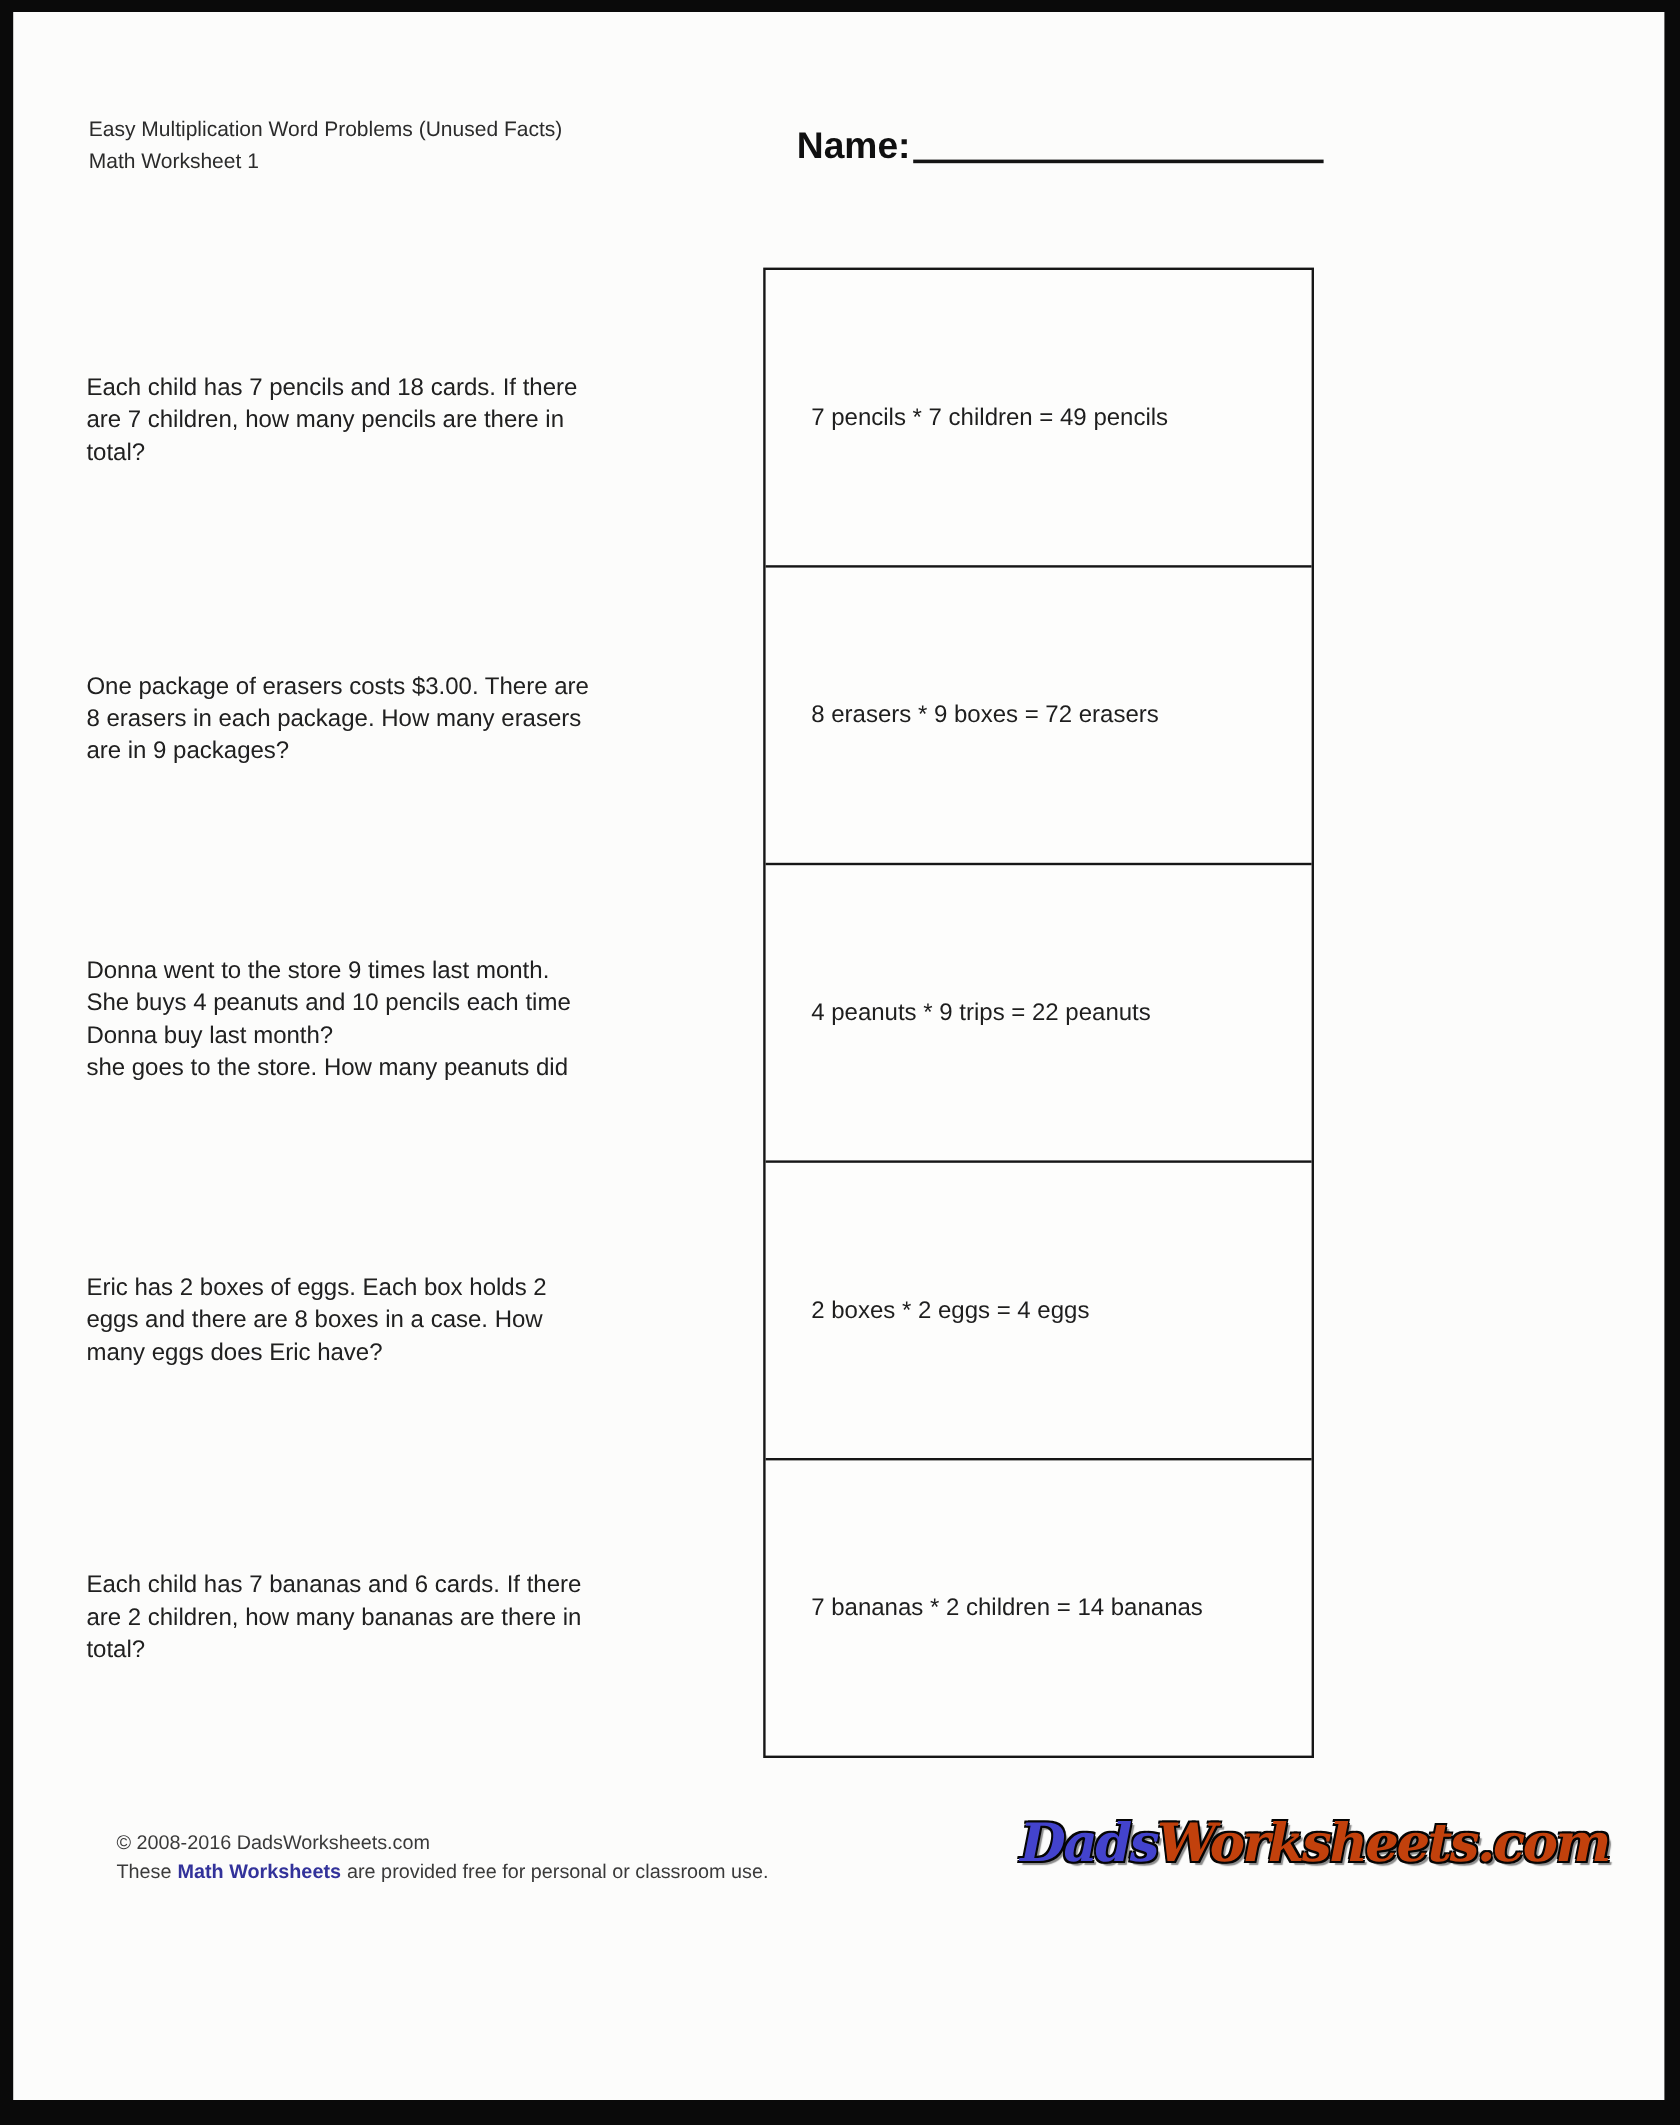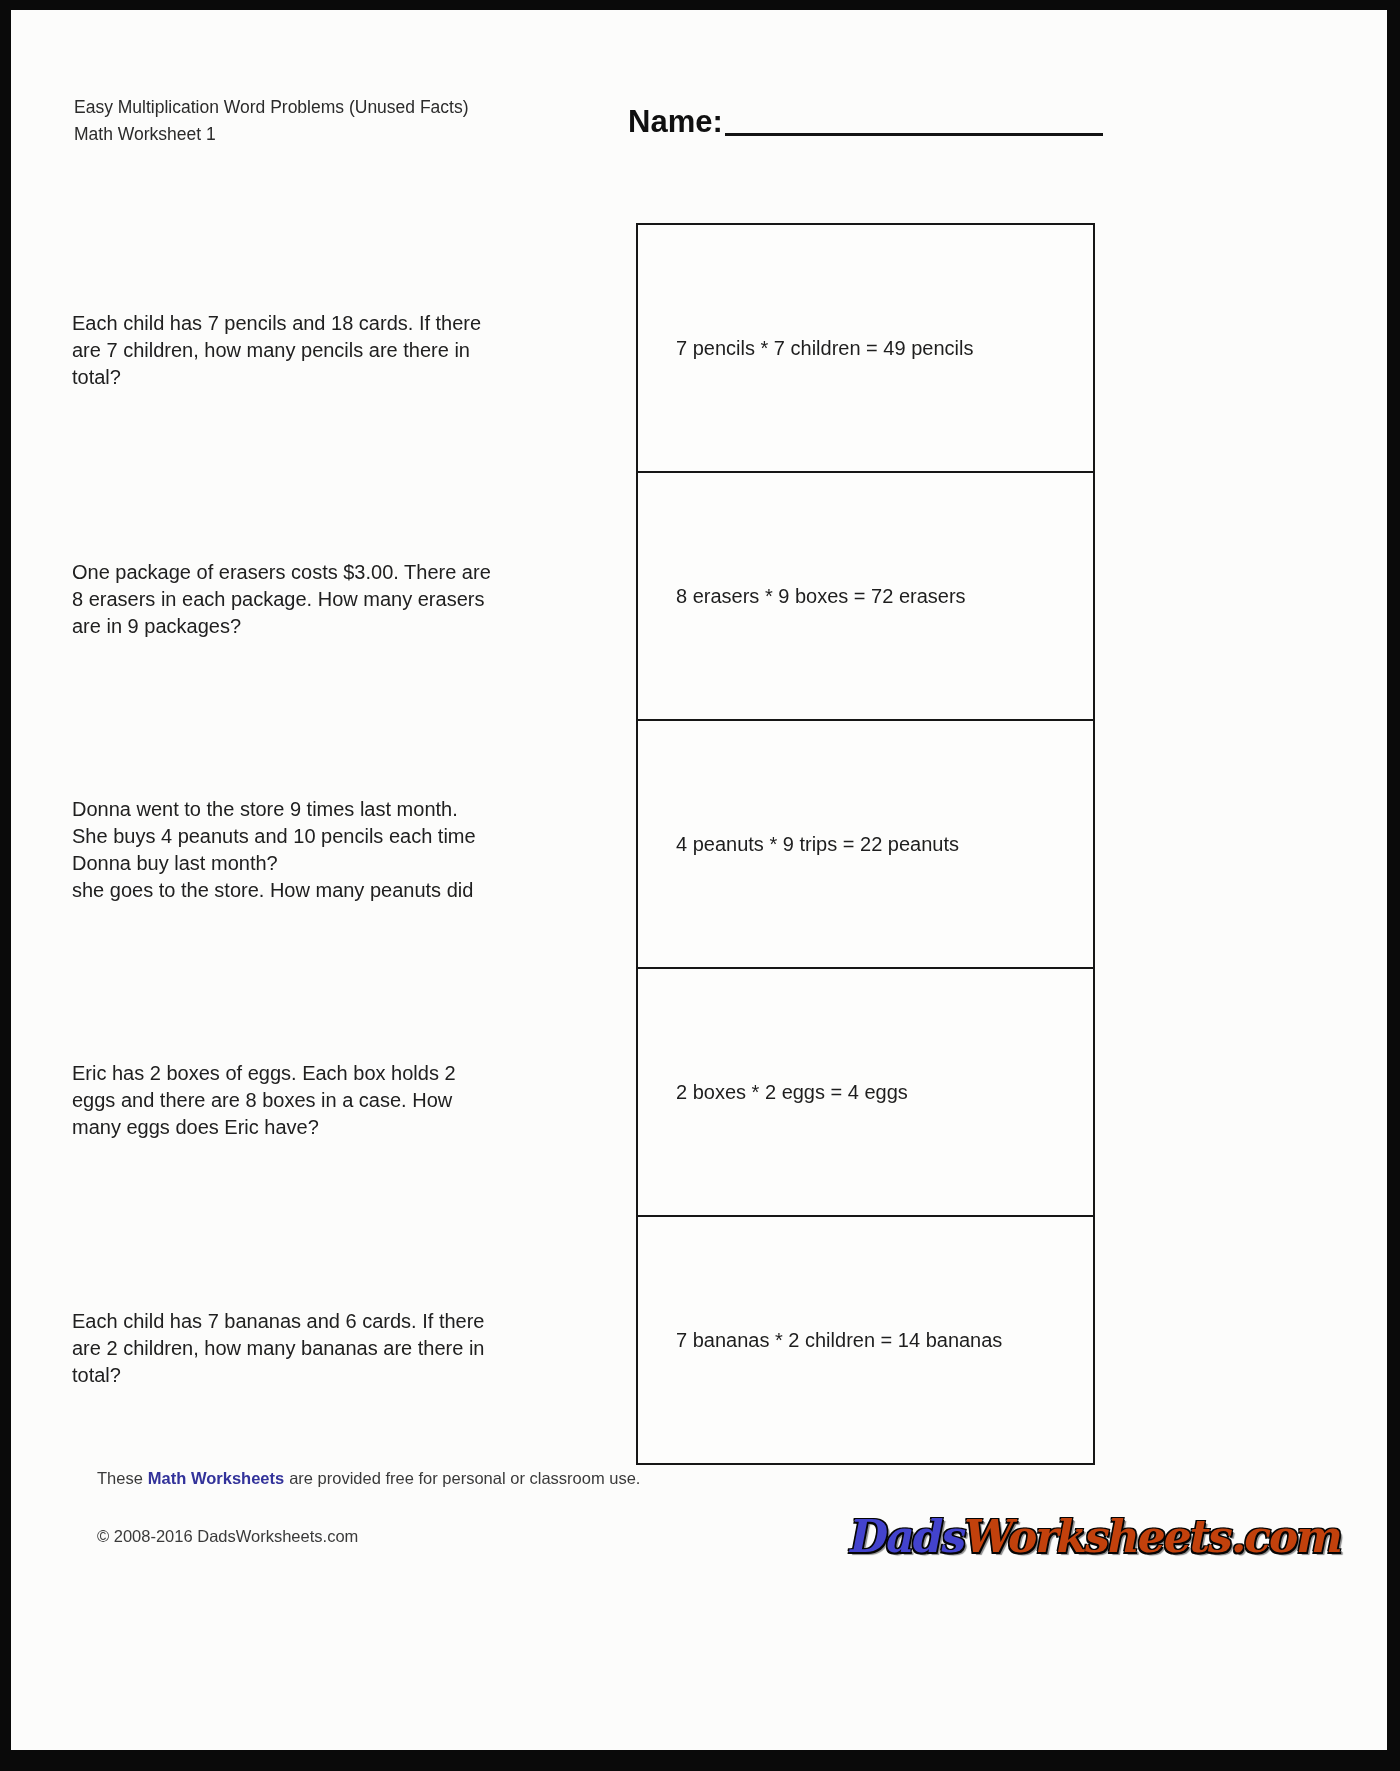--- a/index.html
+++ b/index.html
@@ -24,21 +24,21 @@
     font-size: 17.5px; line-height: 27px; color: #2b2b2b;
   }
   
   .name-row {
     position: absolute; left: 617px; top: 90px;
     width: 475px; height: 40px;
     display: flex; align-items: flex-end;
   }
   .name-label {
     font-weight: bold; font-size: 31px; color: #101010;
-    line-height: 36px; white-space: nowrap;
+    line-height: 36px; white-space: nowrap; margin-left: 36px;
   }
   .name-line {
     flex: 1; height: 0;
     border-bottom: 3px solid #141414;
     margin-bottom: 4px; margin-left: 2px;
   }
   
   .question {
     position: absolute; left: 61px; width: 500px;
     font-size: 20px; line-height: 27px; color: #202020;
@@ -64,21 +64,21 @@
     padding-left: 38px; padding-right: 12px;
     font-size: 20px; color: #1e1e1e;
   }
   .answer-cell + .answer-cell { border-top: 2px solid #161616; }
   
   .footer-copyright {
     position: absolute; left: 86px; top: 1517px;
     font-size: 16.5px; color: #3a3a3a;
   }
   .footer-note {
-    position: absolute; left: 86px; top: 1459px;
+    position: absolute; left: 86px; top: 1541px;
     font-size: 16.5px; color: #3a3a3a;
   }
   .footer-note .link {
     font-weight: bold; color: #32329a;
     margin: 0 5px; text-decoration: none; cursor: pointer;
   }
   
   .logo {
     position: absolute; left: 839px; top: 1498px;
     width: 400px; text-align: center;

